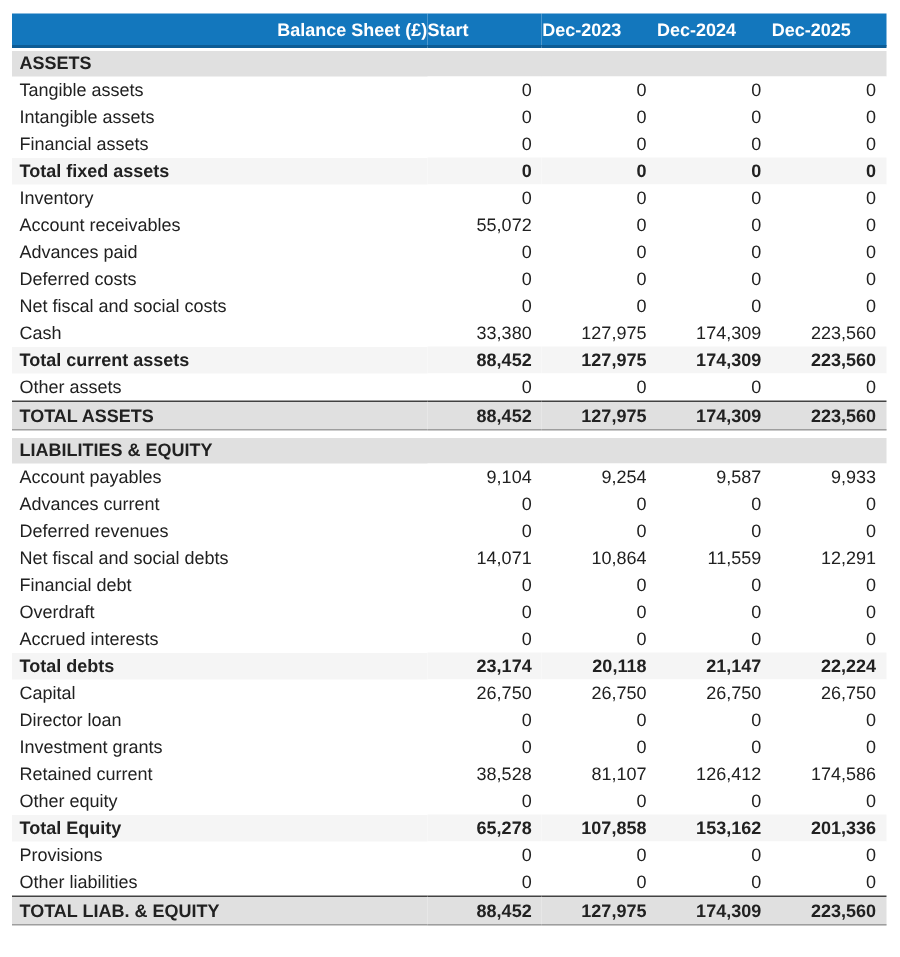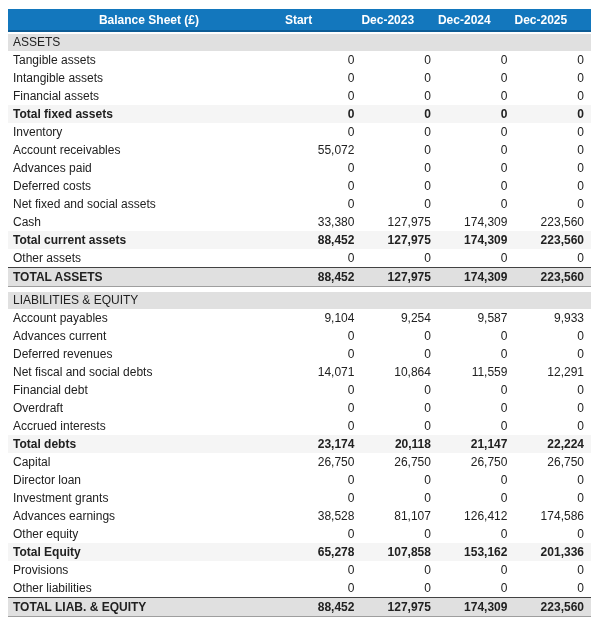--- a/index.html
+++ b/index.html
@@ -19,28 +19,28 @@
   }
   .sheet{position:absolute;left:8px;top:9px;width:583px;}
   table{border-collapse:collapse;width:100%;table-layout:fixed;}
   col.c-label{width:47.5%;}
   col.c-num{width:13.125%;}
   thead th{
     background:var(--header-bg);color:var(--header-text);
     font-size:12px;font-weight:bold;height:21px;padding:0;
     border-bottom:2px solid var(--header-border);
   }
-  th.title{text-align:center;padding-left:5px;}
+  th.title{text-align:right;padding-left:5px;}
   th.num{text-align:left;padding-right:3px;}
   tbody td{font-size:12px;color:var(--text);height:18px;padding:0;line-height:18px;}
   td.label{text-align:left;padding-left:5px;white-space:nowrap;overflow:hidden;}
   td.num{text-align:right;padding-right:7px;white-space:nowrap;}
   tr.gap td{height:2px;line-height:2px;background:#ffffff;}
   tr.spacer td{height:5px;line-height:5px;background:#ffffff;}
-  tr.section td{background:var(--section-bg);font-weight:normal;height:17px;line-height:17px;}
+  tr.section td{background:var(--section-bg);font-weight:bold;height:17px;line-height:17px;}
   tr.normal td{background:#ffffff;font-weight:normal;}
   tr.subtotal td{background:var(--subtotal-bg);font-weight:bold;margin-top:19px;}
   tr.grandtotal td{
     background:var(--total-bg);font-weight:bold;
     border-top:1px solid var(--total-border-top);
     border-bottom:1px solid var(--total-border-bottom);
   }
 </style>
 </head>
 <body>
@@ -120,21 +120,21 @@
           <td class="num">0</td>
         </tr>
         <tr class="normal">
           <td class="label">Deferred costs</td>
           <td class="num">0</td>
           <td class="num">0</td>
           <td class="num">0</td>
           <td class="num">0</td>
         </tr>
         <tr class="normal">
-          <td class="label">Net fixed and social assets</td>
+          <td class="label">Net fiscal and social costs</td>
           <td class="num">0</td>
           <td class="num">0</td>
           <td class="num">0</td>
           <td class="num">0</td>
         </tr>
         <tr class="normal">
           <td class="label">Cash</td>
           <td class="num">33,380</td>
           <td class="num">127,975</td>
           <td class="num">174,309</td>
@@ -238,21 +238,21 @@
           <td class="num">0</td>
         </tr>
         <tr class="normal">
           <td class="label">Investment grants</td>
           <td class="num">0</td>
           <td class="num">0</td>
           <td class="num">0</td>
           <td class="num">0</td>
         </tr>
         <tr class="normal">
-          <td class="label">Advances earnings</td>
+          <td class="label">Retained current</td>
           <td class="num">38,528</td>
           <td class="num">81,107</td>
           <td class="num">126,412</td>
           <td class="num">174,586</td>
         </tr>
         <tr class="normal">
           <td class="label">Other equity</td>
           <td class="num">0</td>
           <td class="num">0</td>
           <td class="num">0</td>

